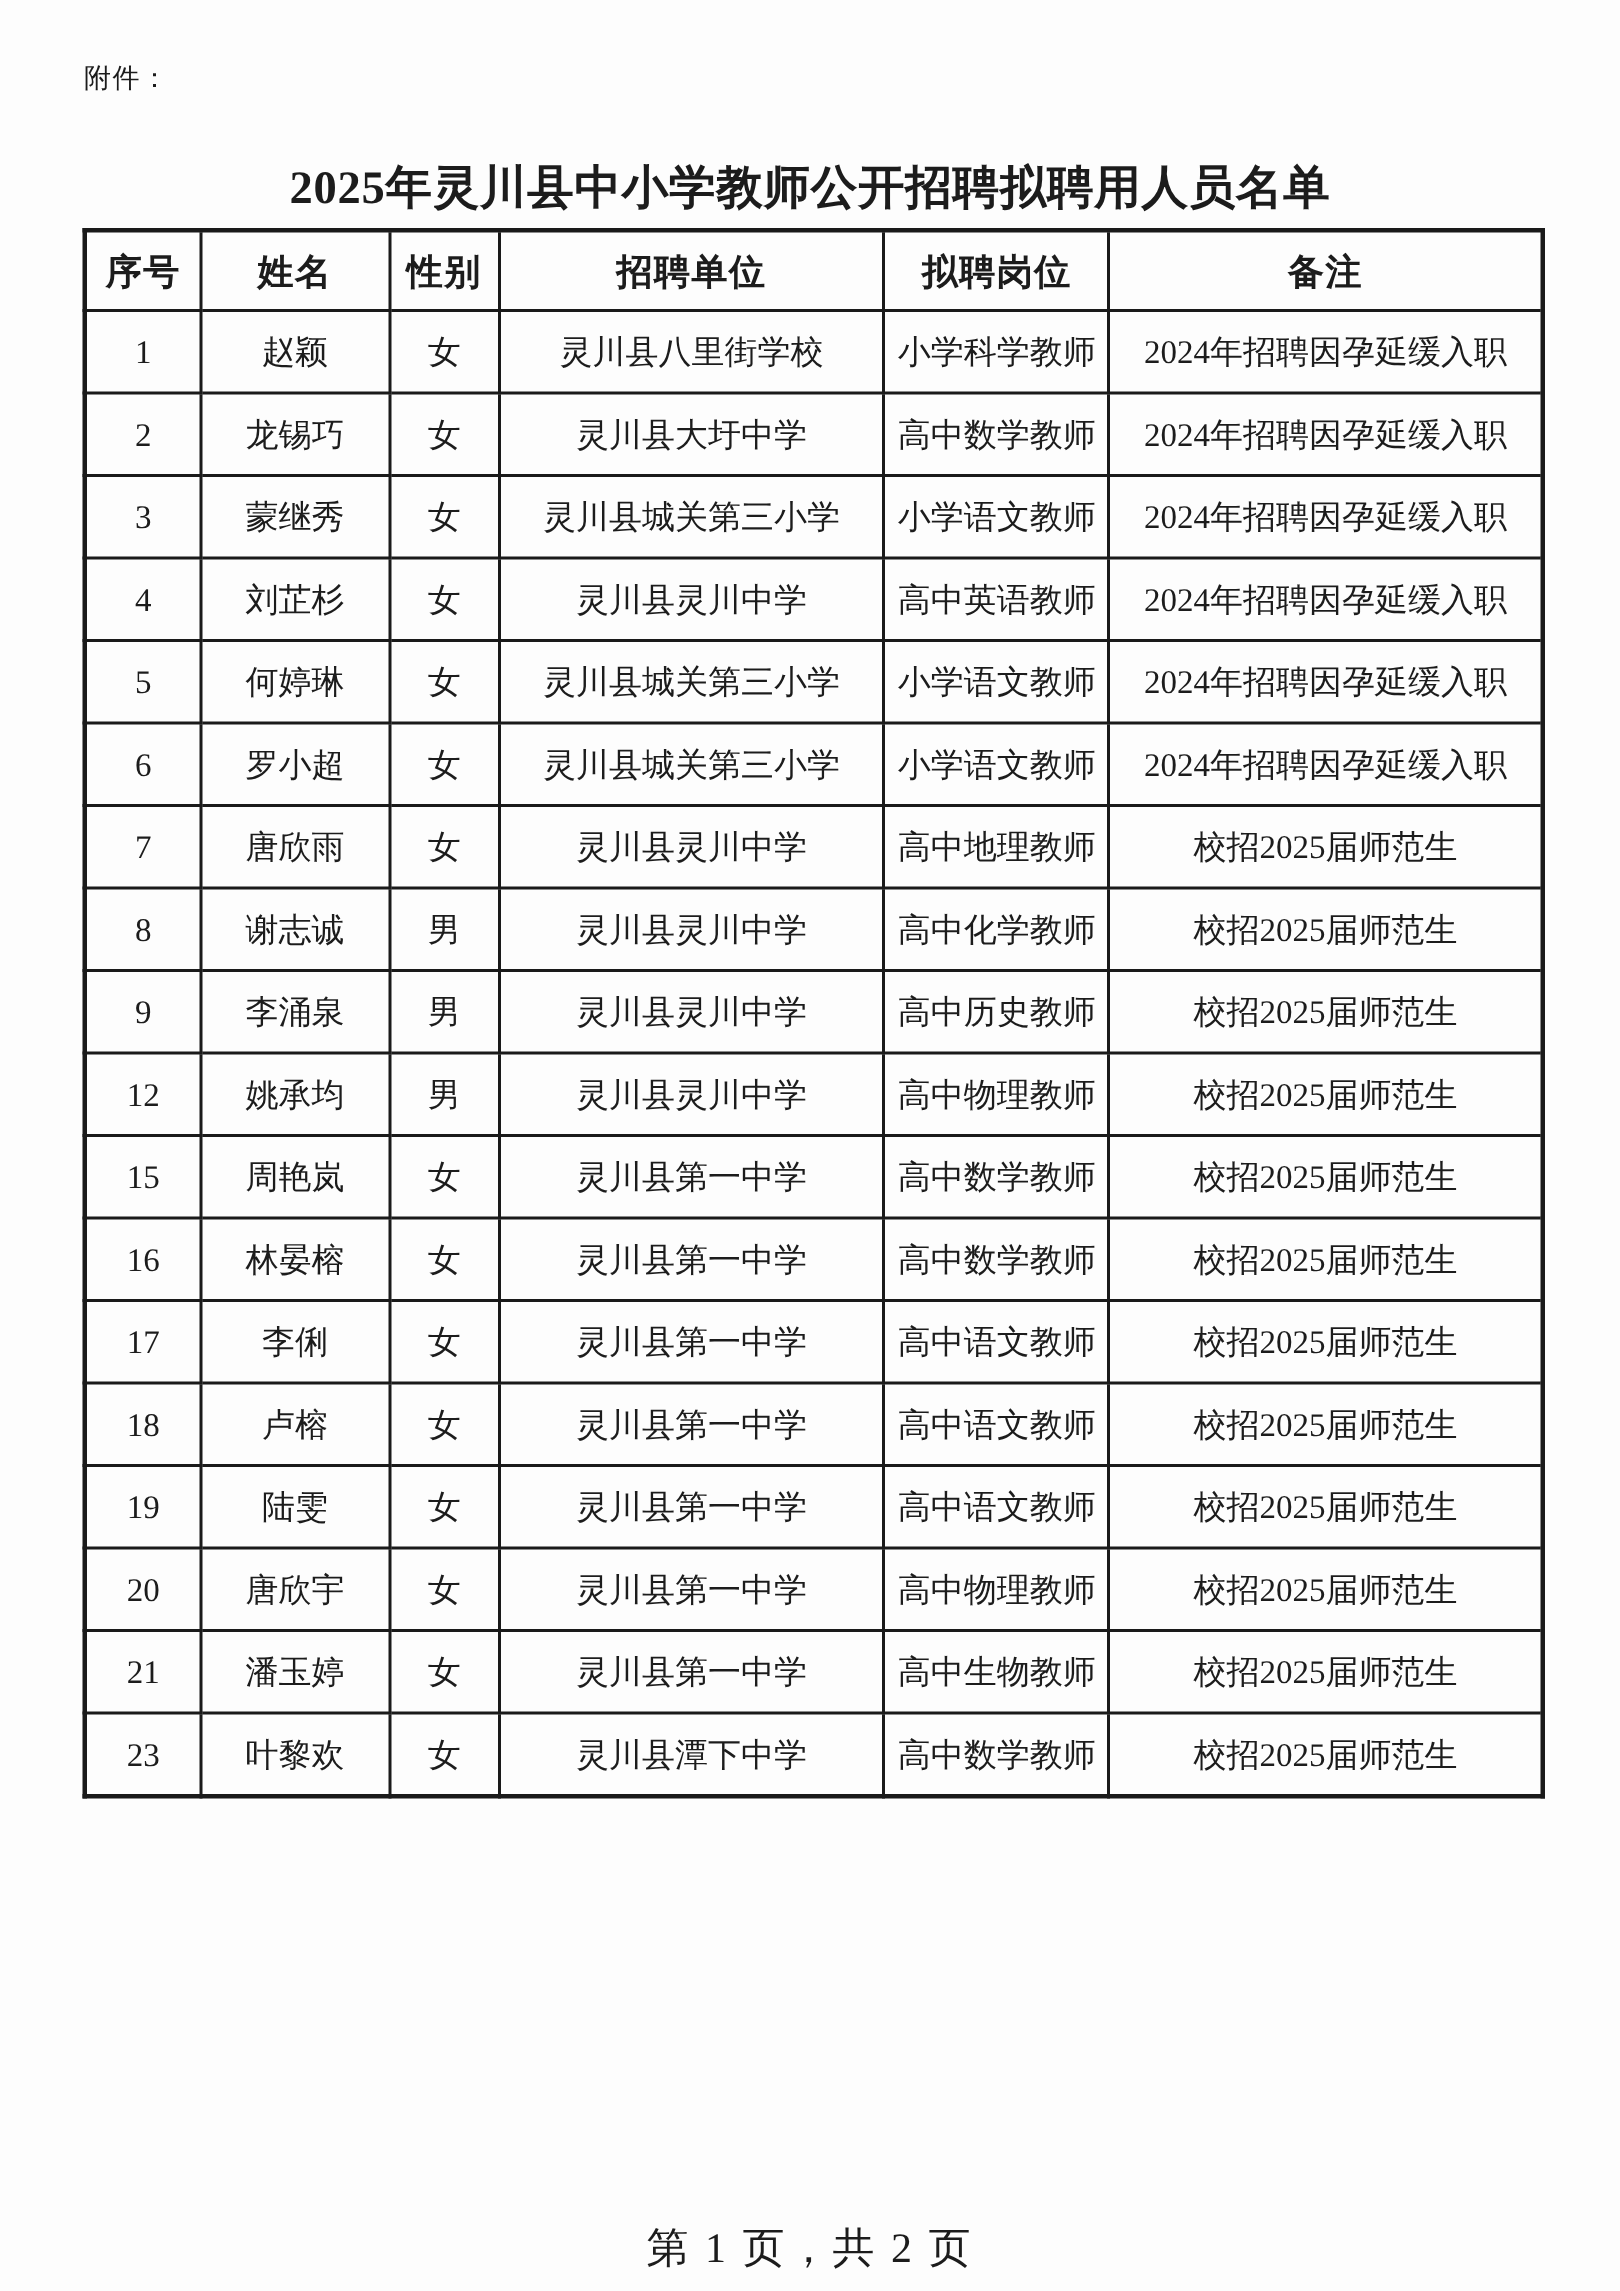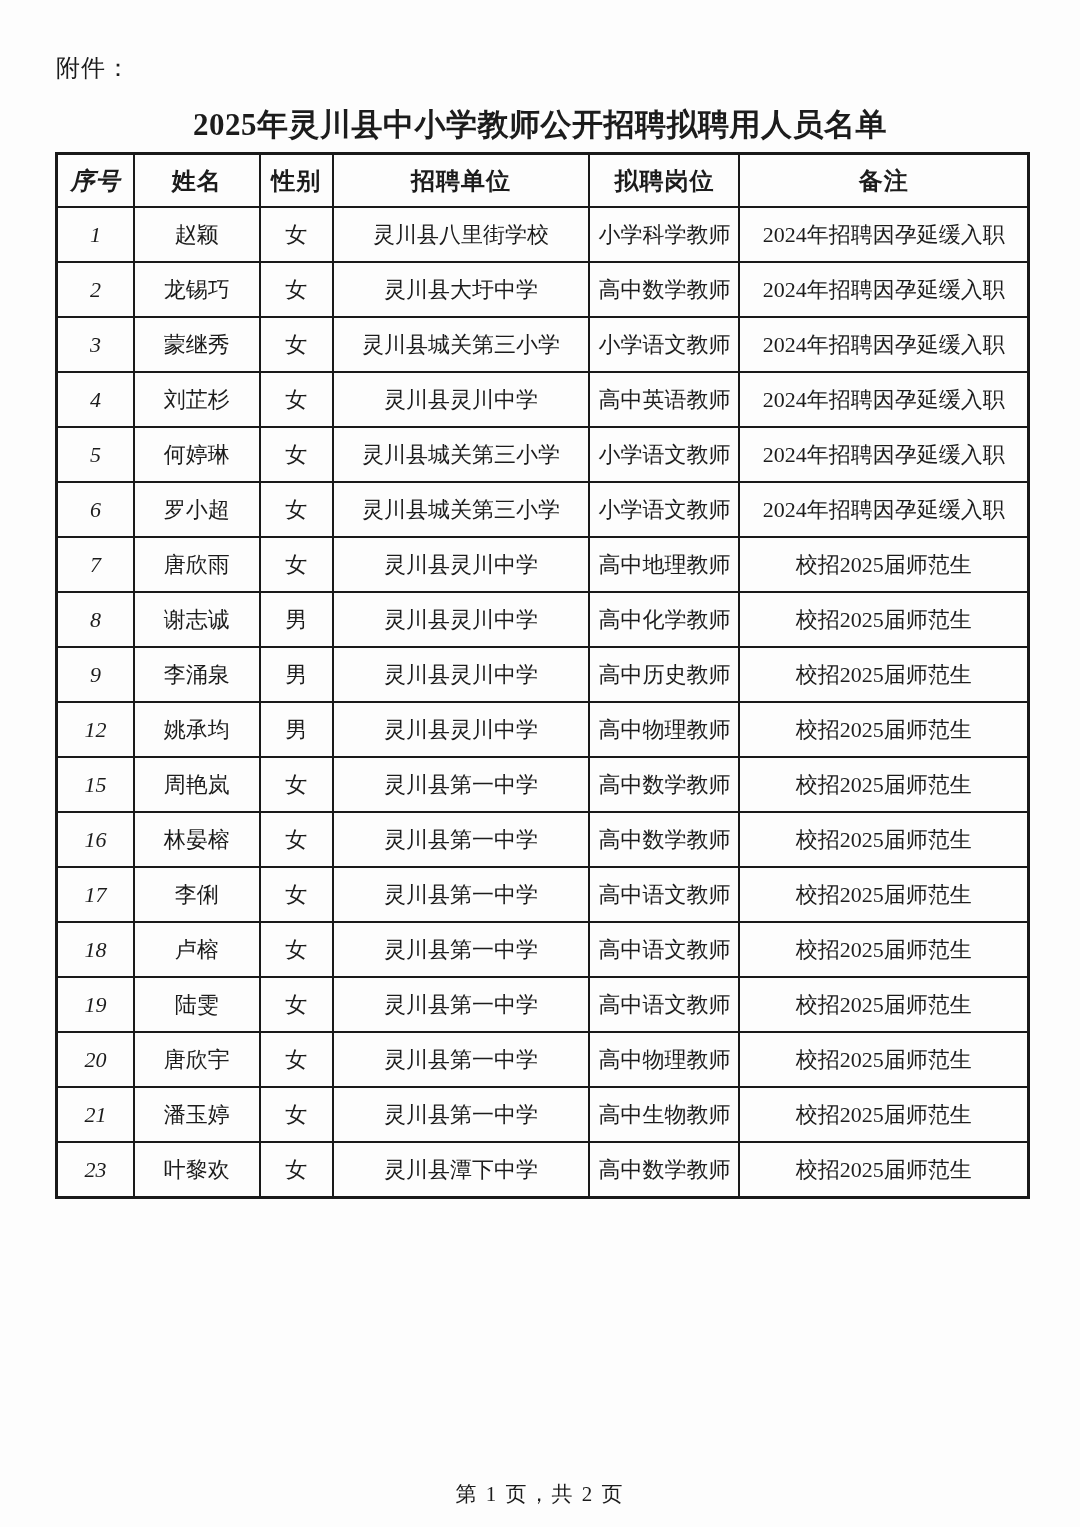--- a/index.html
+++ b/index.html
@@ -13,23 +13,23 @@
     width: 1080px;
     height: 1527px;
     margin: 0 auto;
     background: var(--page-bg, #fdfdfd);
     color: var(--text-color, #1c1c1c);
     box-sizing: border-box;
     overflow: hidden;
   }
   .attachment {
     position: absolute;
-    top: 52px;
+    top: 40px;
     left: 56px;
-    font-size: 24px;
+    font-size: 18px;
     letter-spacing: 1px;
   }
   .doc-title {
     position: absolute;
     top: 104px;
     left: 0;
     width: 100%;
     text-align: center;
     font-size: 31px;
     font-weight: bold;
@@ -61,33 +61,33 @@
     font-size: 24px;
     font-weight: bold;
     letter-spacing: 1px;
   }
   table.roster td {
     height: 53px;
     font-size: 22px;
     font-weight: normal;
   }
   
-  .col0 { width: 7.6%; font-style: italic; }
+  .col0 { width: 7.6%; }
   .col1 { width: 12.8%; }
   .col2 { width: 7.2%; }
   .col3 { width: 26.8%; }
   .col4 { width: 15.4%; }
   .col5 { width: 30.2%; }
   .page-footer {
     position: absolute;
     top: 1480px;
     left: 0;
     width: 100%;
     text-align: center;
-    font-size: 21px;
+    font-size: 28px;
     letter-spacing: 2px;
   }
 </style>
 </head>
 <body>
 
 <div class="page">
 
   <div class="attachment">附件：</div>
 

